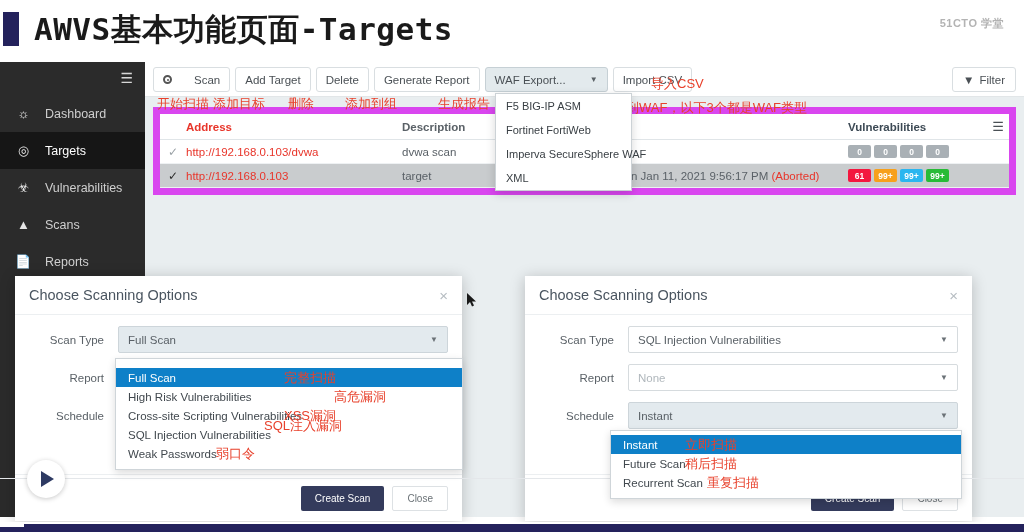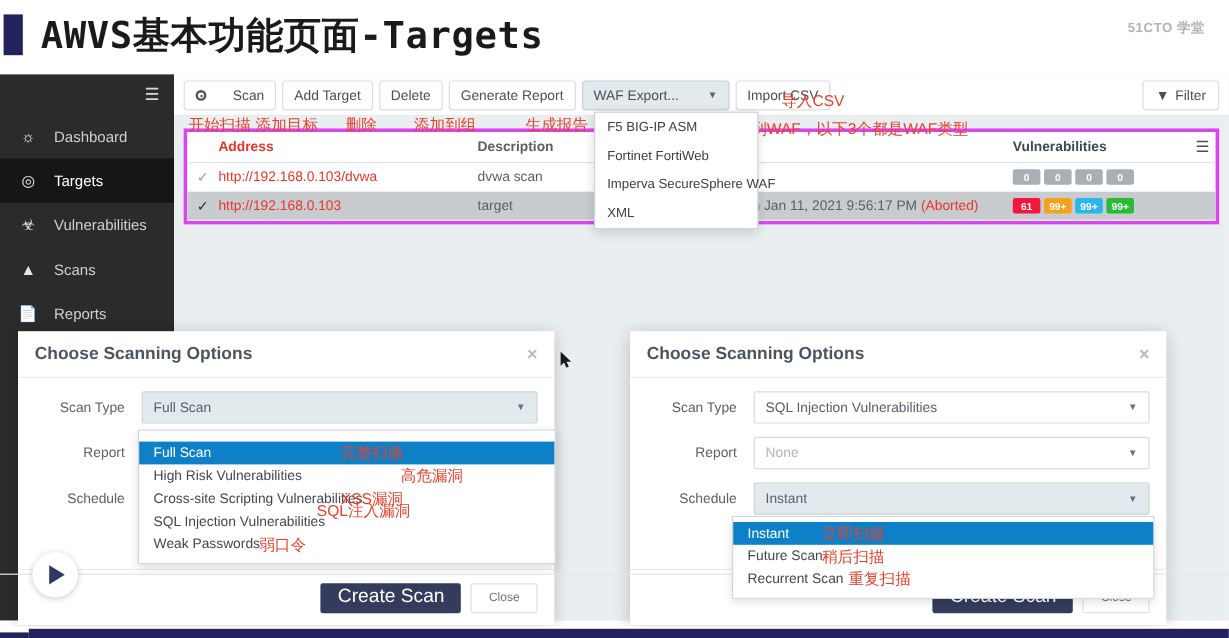--- a/index.html
+++ b/index.html
@@ -56,21 +56,21 @@
     border:1px solid #d9dee1;background:#fff;border-radius:3px;font-size:11.5px;color:#4a5055;cursor:pointer;
   }
   .ann{position:absolute;color:#e8412c;font-size:13px;white-space:nowrap;font-weight:500;}
   
   .waf-menu{
     position:absolute;left:350px;top:31px;width:135px;background:#fff;
     border:1px solid #ccd2d6;box-shadow:0 3px 9px rgba(0,0,0,.16);z-index:30;
   }
   .waf-menu .mi{padding:6px 10px;font-size:11px;color:#3a4045;cursor:pointer;white-space:nowrap;}
   
-  .tbl{margin:10px 8px 0 8px;background:#fff;border:3px solid #d946ef;}
+  .tbl{margin:10px 8px 0 8px;background:#fff;border:7px solid #d946ef;}
   .thead{display:flex;height:25px;align-items:center;border-bottom:1px solid #e0e5e8;
     font-size:11.5px;font-weight:bold;color:#3d4a55;}
   .trow{display:flex;height:23px;align-items:center;font-size:11.5px;border-bottom:1px solid #eef1f3;}
   .trow.sel{background:#c9ccce;}
   .c-chk{width:26px;text-align:center;color:#9aa1a6;font-size:12px;}
   .c-chk.on{color:#2b2b2b;}
   .c-addr{width:216px;color:#e8352a;}
   .c-desc{width:200px;color:#5a6167;}
   .c-stat{width:240px;color:#5a6167;text-align:center;padding-right:6px;white-space:nowrap;}
   .c-stat .ab{color:#e8352a;}
@@ -81,21 +81,21 @@
     font-size:8.5px;color:#fff;font-weight:bold;padding:0 3px;}
   .chip.g{background:#a9b0b5;}
   .chip.red{background:#f3173f;}
   .chip.ora{background:#f7a01b;}
   .chip.blu{background:#2bb6ef;}
   .chip.grn{background:#27bb36;}
   .cursor{position:absolute;left:322px;top:231px;width:10px;height:14px;z-index:5;}
   
   .modal{position:absolute;background:#fff;box-shadow:0 2px 14px rgba(0,0,0,.22);}
   .m-head{height:38px;border-bottom:1px solid #eceff1;display:flex;align-items:center;
-    padding:0 14px;justify-content:space-between;font-weight:bold;}
+    padding:0 14px;justify-content:space-between;}
   .m-title{font-size:14.5px;color:#4a5560;}
   .m-x{color:#b6bdc2;font-size:15px;cursor:pointer;line-height:1;}
   .frow{display:flex;align-items:center;padding:0 14px;margin-top:11px;}
   .flbl{width:75px;text-align:right;padding-right:14px;font-size:11.5px;color:#5a6167;}
   .fsel{
     flex:1;height:25px;border:1px solid #d6dbde;border-radius:2px;background:#fff;
     display:flex;align-items:center;padding:0 9px;font-size:11.5px;color:#5a6167;
     justify-content:space-between;cursor:pointer;position:relative;
   }
   .fsel.grey{background:#e3eaee;border-color:#cdd5da;}
@@ -104,21 +104,21 @@
   .opts{
     position:absolute;background:#fff;border:1px solid #cfd5d9;box-shadow:0 3px 8px rgba(0,0,0,.14);z-index:40;
   }
   .opt{height:19px;display:flex;align-items:center;padding:0 12px;font-size:11.5px;color:#41484e;cursor:pointer;
     position:relative;}
   .opt.hl{background:#0e80c8;color:#fff;}
   .opt .cn{position:absolute;color:#e8412c;font-size:13px;font-weight:500;white-space:nowrap;}
   .m-foot{position:absolute;bottom:0;left:0;right:0;height:46px;border-top:1px solid #eceff1;
     display:flex;align-items:center;justify-content:flex-end;gap:8px;padding-right:14px;}
   .btn-pri{height:25px;padding:0 14px;background:#343b5c;color:#fff;border:none;border-radius:2px;
-    font-size:16px;cursor:pointer;font-family:inherit;}
+    font-size:10px;cursor:pointer;font-family:inherit;}
   .btn-sec{height:25px;padding:0 14px;background:#fff;color:#6b7277;border:1px solid #dde1e4;border-radius:2px;
     font-size:10px;cursor:pointer;font-family:inherit;}
   
   .play{
     position:absolute;left:27px;top:460px;width:38px;height:38px;border-radius:50%;background:#fff;
     box-shadow:0 1px 5px rgba(0,0,0,.22);display:flex;align-items:center;justify-content:center;z-index:60;cursor:pointer;
   }
   .play .tri{width:0;height:0;border-left:13px solid #2e3a63;border-top:8px solid transparent;
     border-bottom:8px solid transparent;margin-left:3px;}
   .hrline{position:absolute;left:0;top:478px;width:1024px;height:1px;background:#e4e7ea;z-index:1;}

